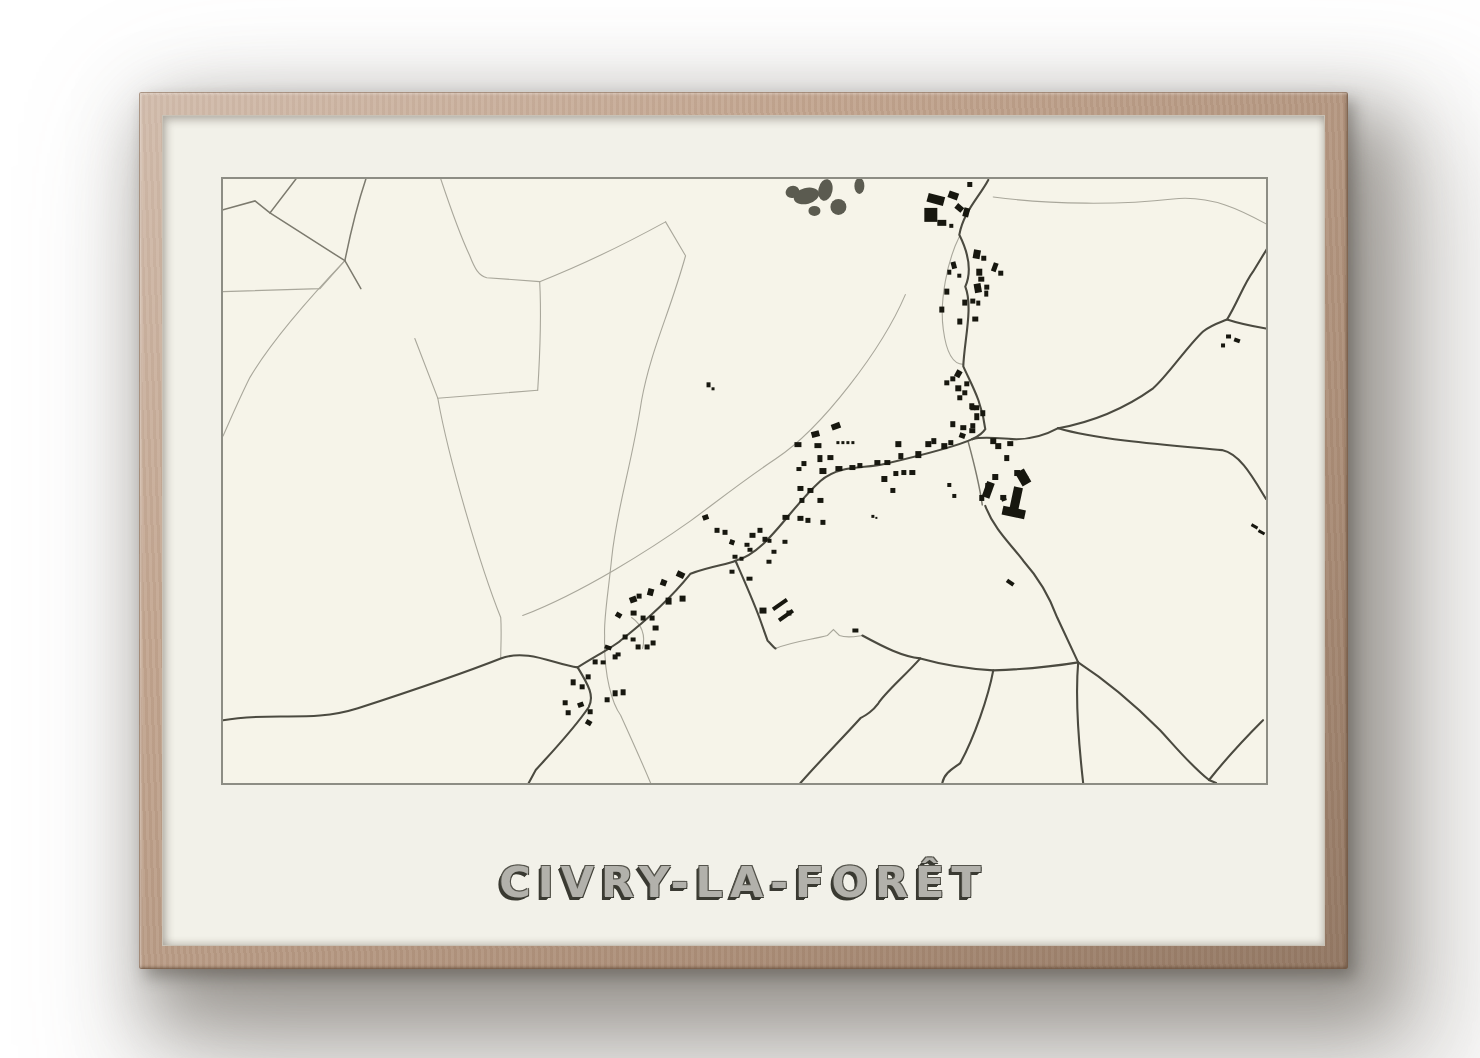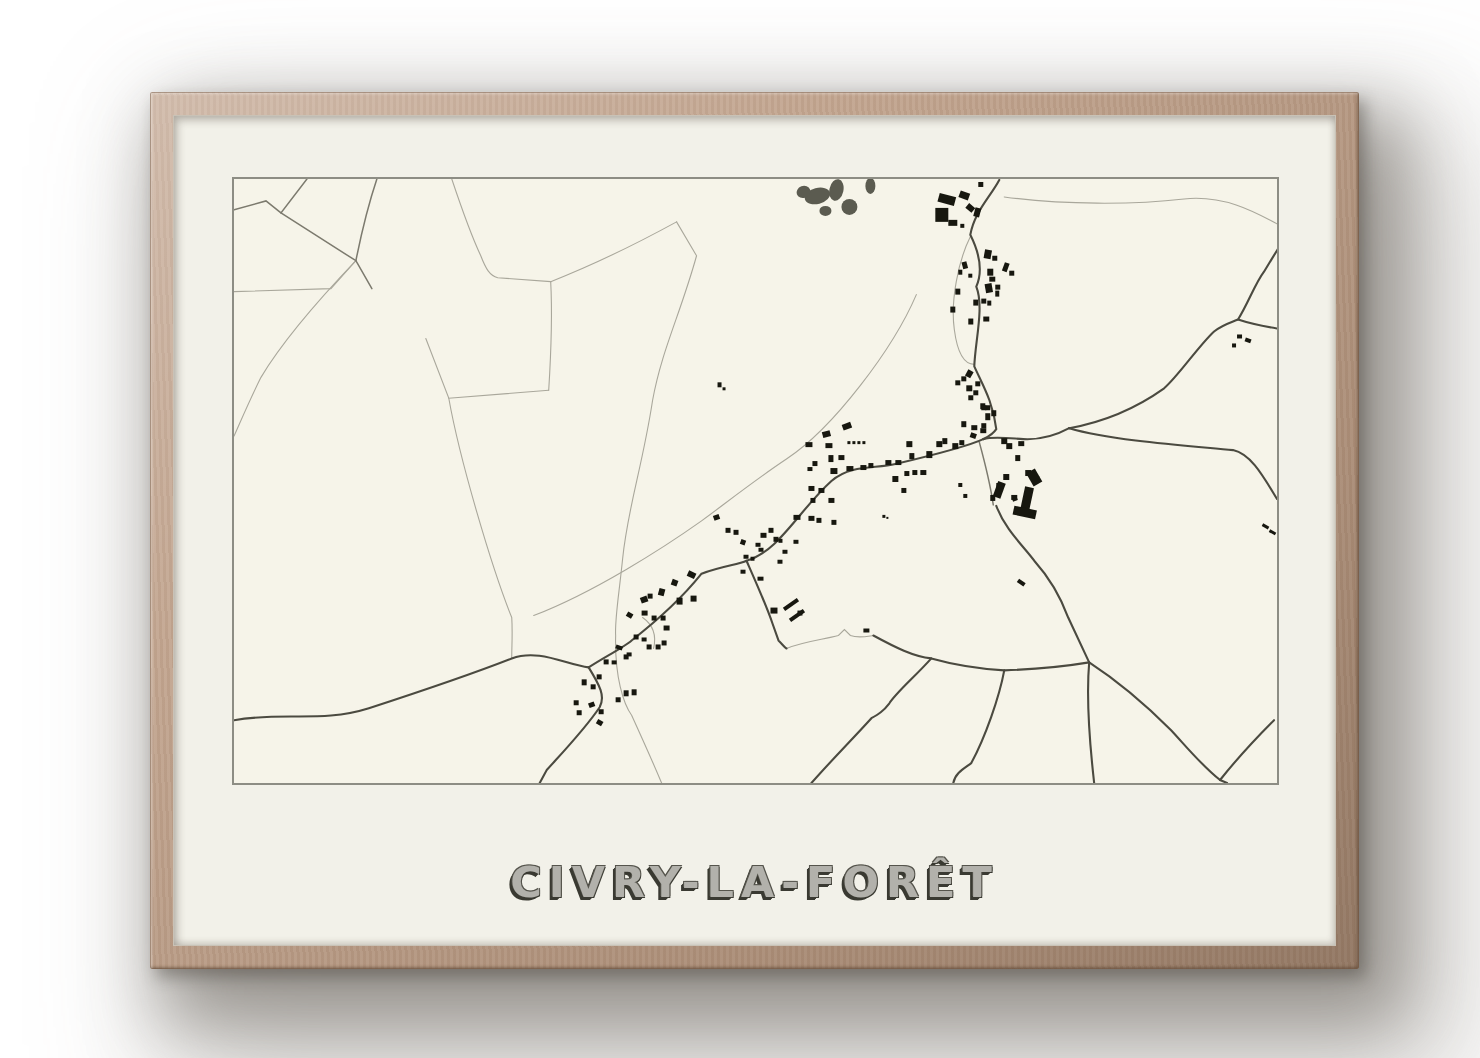--- a/index.html
+++ b/index.html
@@ -1,21 +1,21 @@
 <!DOCTYPE html>
 <html style="--wood: #bfa089; --mat: #f2f1e9; --mapbg: #f6f4e9; --mapborder: #8d8d84; --roadlight: #a9a79b; --roadmed: #7c7a6e; --roaddark: #4b4a40; --building: #17170f; --forest: #5b5b50; --titlefill: #b2b1ab; --titledark: #3a3a32; --titleedge: #55544c;"><head>
 <meta charset="utf-8">
 <style>
   html,body{margin:0;padding:0;background:#ffffff;}
   .scene{
     position:relative;width:1480px;height:1058px;overflow:hidden;
     background:#ffffff;font-family:"DejaVu Sans",sans-serif;
   }
   .frame{
-    position:absolute;left:150px;top:92px;width:1209px;height:877px;
+    position:absolute;left:139px;top:92px;width:1209px;height:877px;
     box-sizing:border-box;padding:23px;border-radius:2px;
     background:
       linear-gradient(140deg, rgba(255,255,255,0.30) 0%, rgba(255,255,255,0.06) 30%, rgba(74,52,35,0.16) 72%, rgba(58,40,26,0.32) 100%),
       repeating-linear-gradient(88deg, rgba(255,255,255,0.05) 0 3px, rgba(96,70,50,0.06) 3px 6px),
       var(--wood,#bfa089);
     box-shadow:
       inset 0 0 0 1px rgba(120,92,70,0.5),
       inset 2px 2px 3px rgba(255,255,255,0.35),
       inset -2px -2px 3px rgba(70,48,32,0.45),
       6px 8px 16px rgba(60,55,48,0.40),

